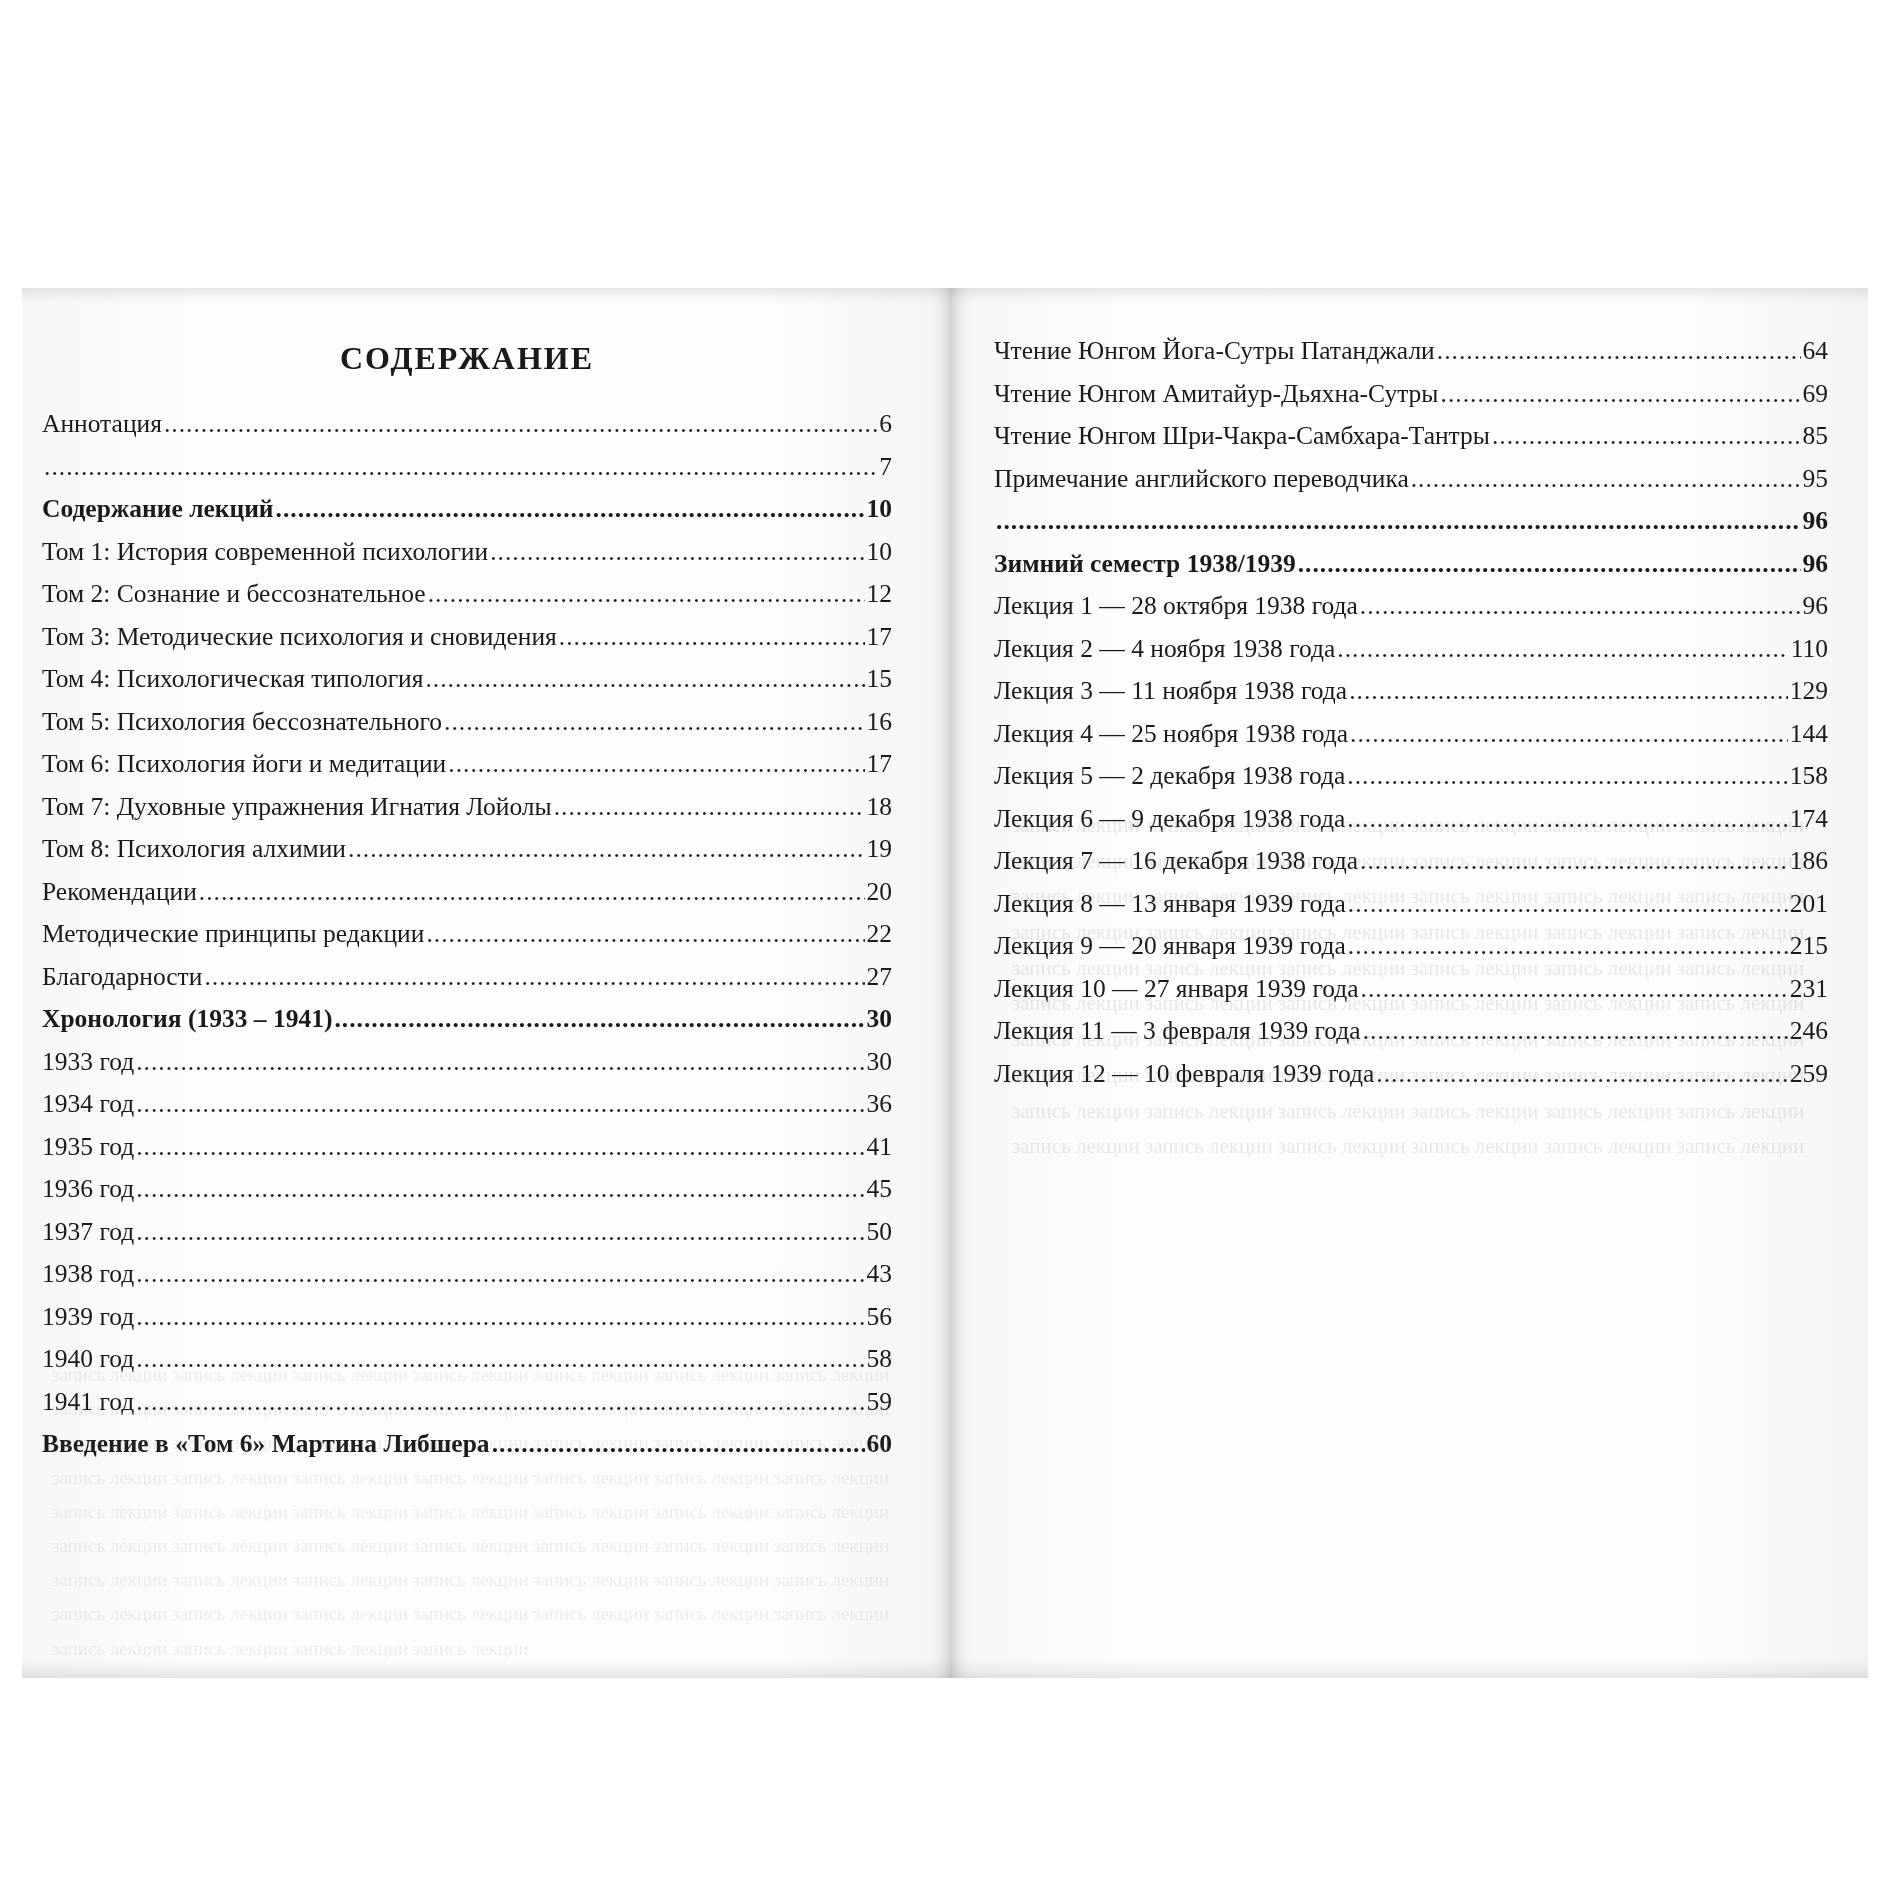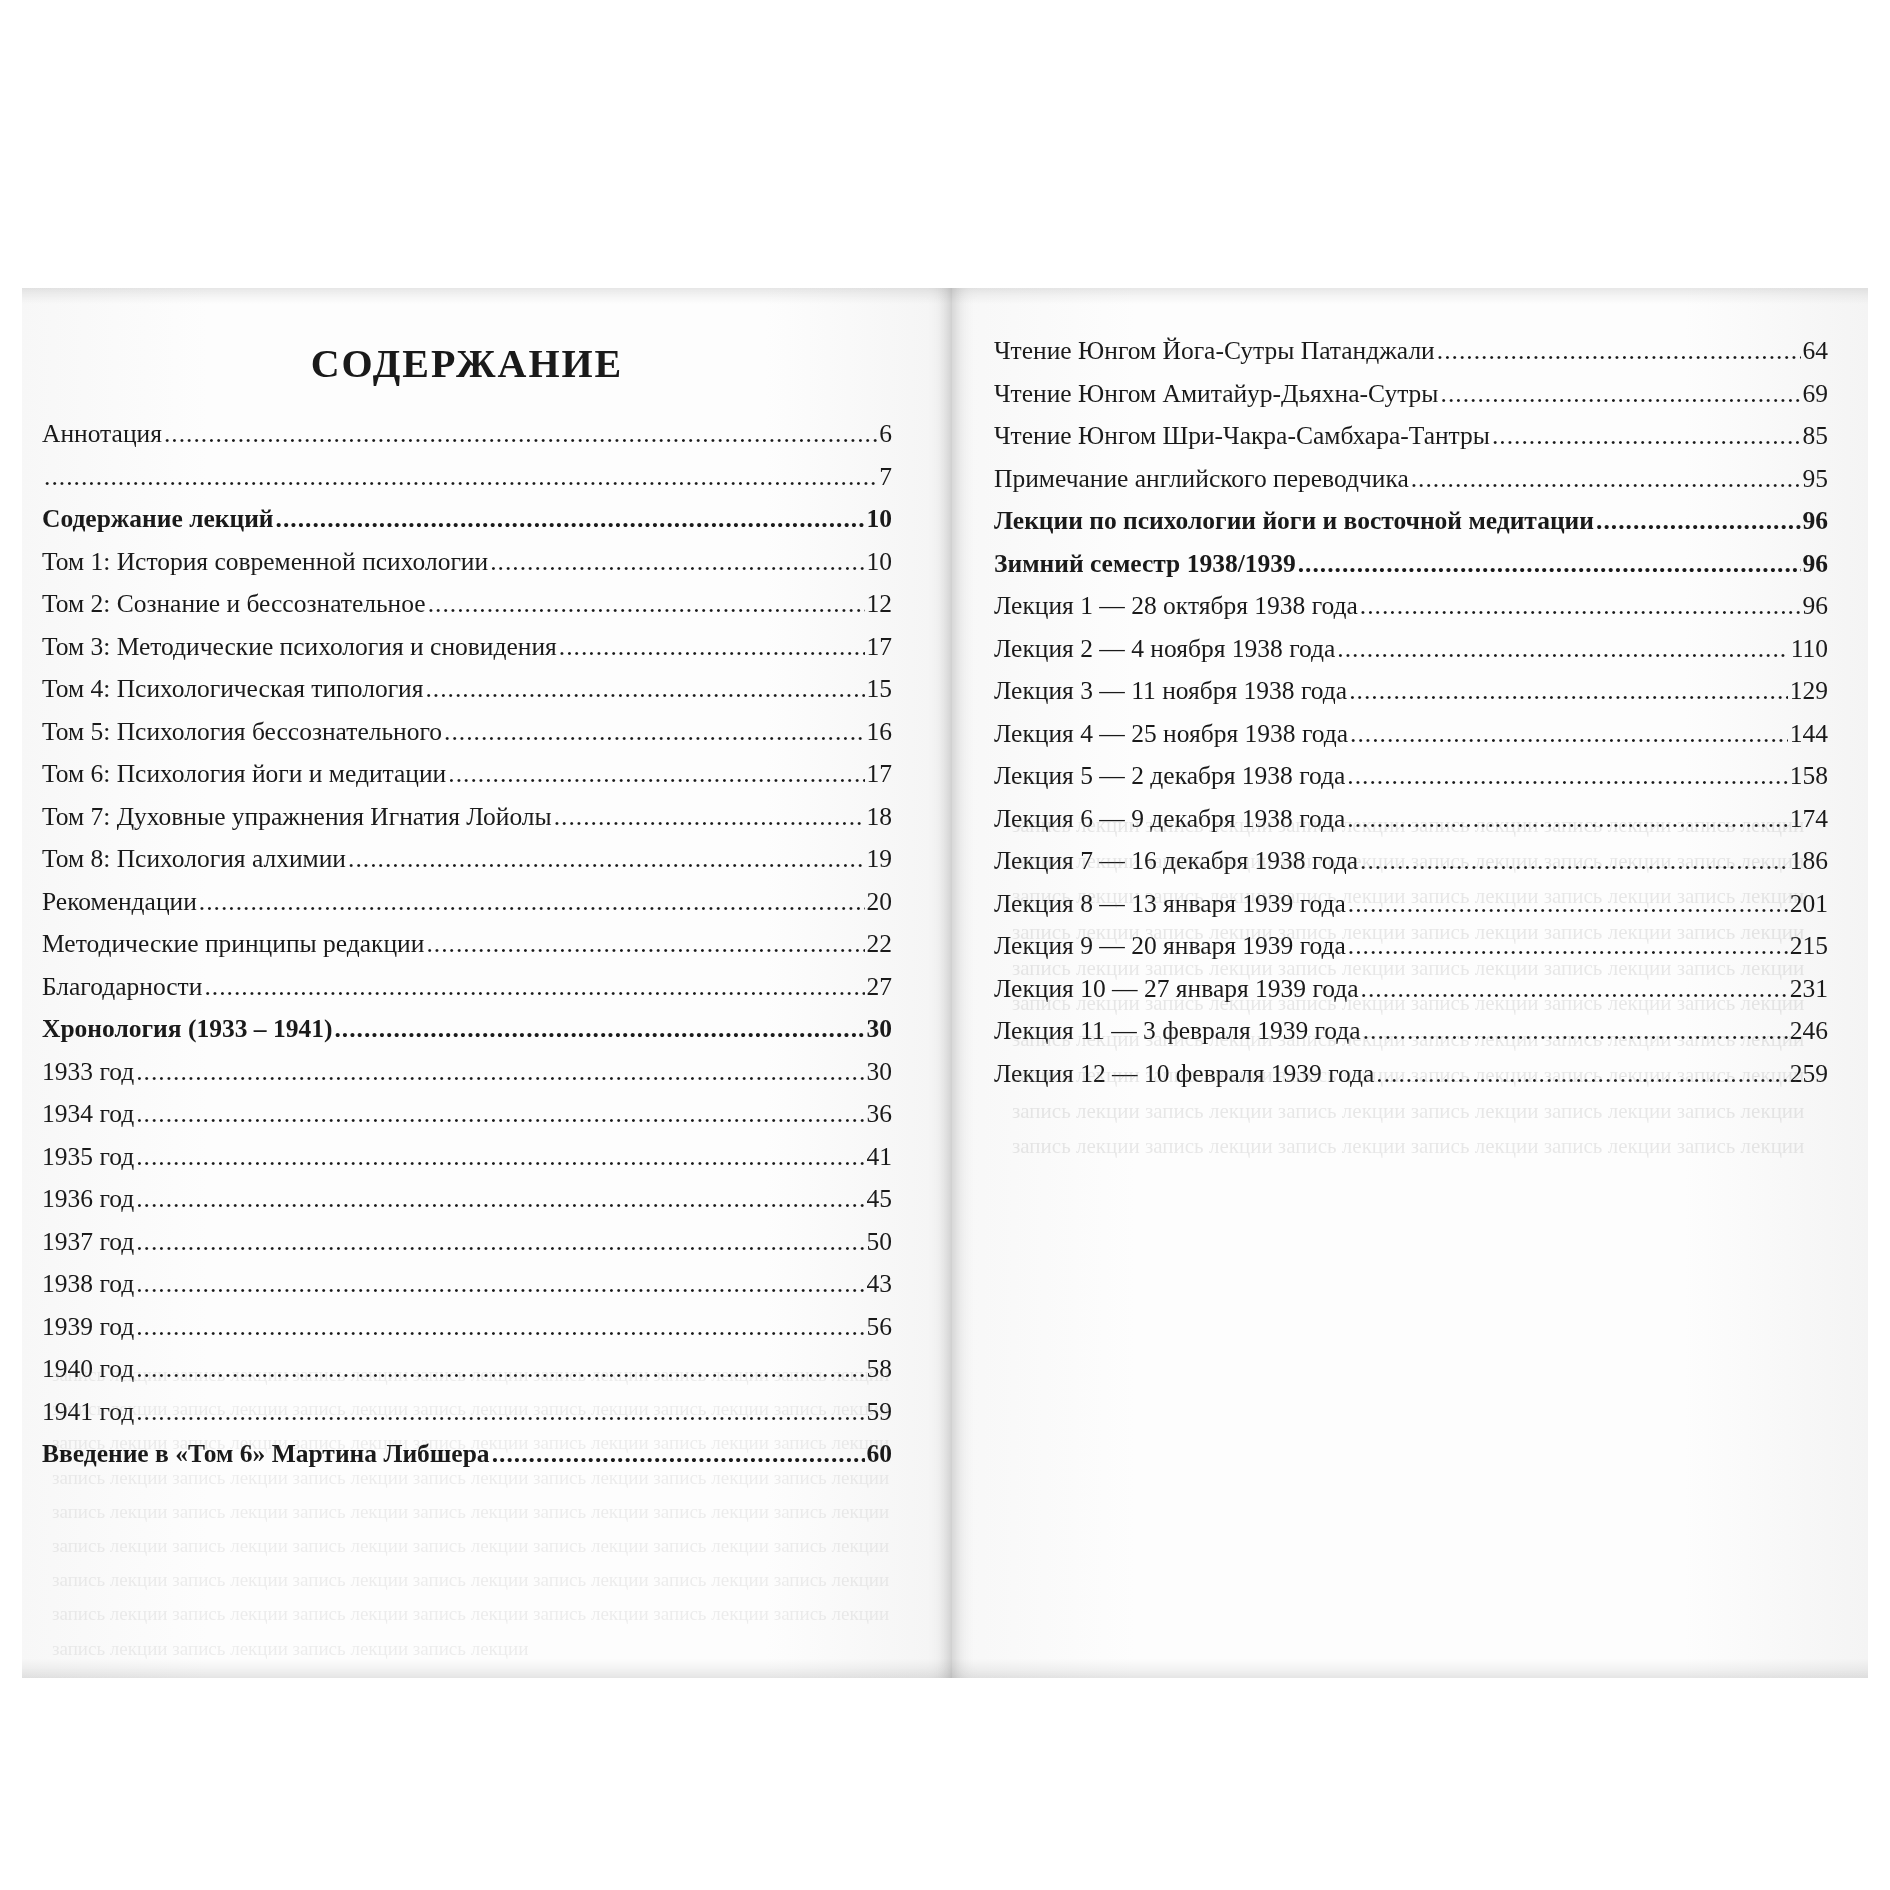--- a/index.html
+++ b/index.html
@@ -57,21 +57,21 @@
     position: absolute;
     left: 930px;
     top: 0;
     width: 3px;
     height: 1390px;
     background: linear-gradient(90deg, rgba(0,0,0,0.10), rgba(0,0,0,0.22), rgba(0,0,0,0.06));
   }
 
   .toc-title {
     text-align: center;
-    font-size: 40px;
+    font-size: 32px;
     font-weight: bold;
     letter-spacing: 2px;
     margin: 28px 0 34px 0;
     font-family: "Liberation Serif", serif;
   }
 
   ul.toc-list {
     list-style: none;
     margin: 0;
     padding: 0;
@@ -313,21 +313,20 @@
             <span class="label">Чтение Юнгом Шри-Чакра-Самбхара-Тантры</span>
             <span class="dots">........................................................................................................................................................................................................</span>
             <span class="page-num">85</span>
           </li>
           <li class="toc-entry lvl0">
             <span class="label">Примечание английского переводчика</span>
             <span class="dots">........................................................................................................................................................................................................</span>
             <span class="page-num">95</span>
           </li>
           <li class="toc-entry lvl0 bold">
-            <span class="label">Лекции по психологии йоги и восточной медитации</span>
             <span class="dots">........................................................................................................................................................................................................</span>
             <span class="page-num">96</span>
           </li>
           <li class="toc-entry lvl1 bold">
             <span class="label">Зимний семестр 1938/1939</span>
             <span class="dots">........................................................................................................................................................................................................</span>
             <span class="page-num">96</span>
           </li>
           <li class="toc-entry lvl2">
             <span class="label">Лекция 1 — 28 октября 1938 года</span>

